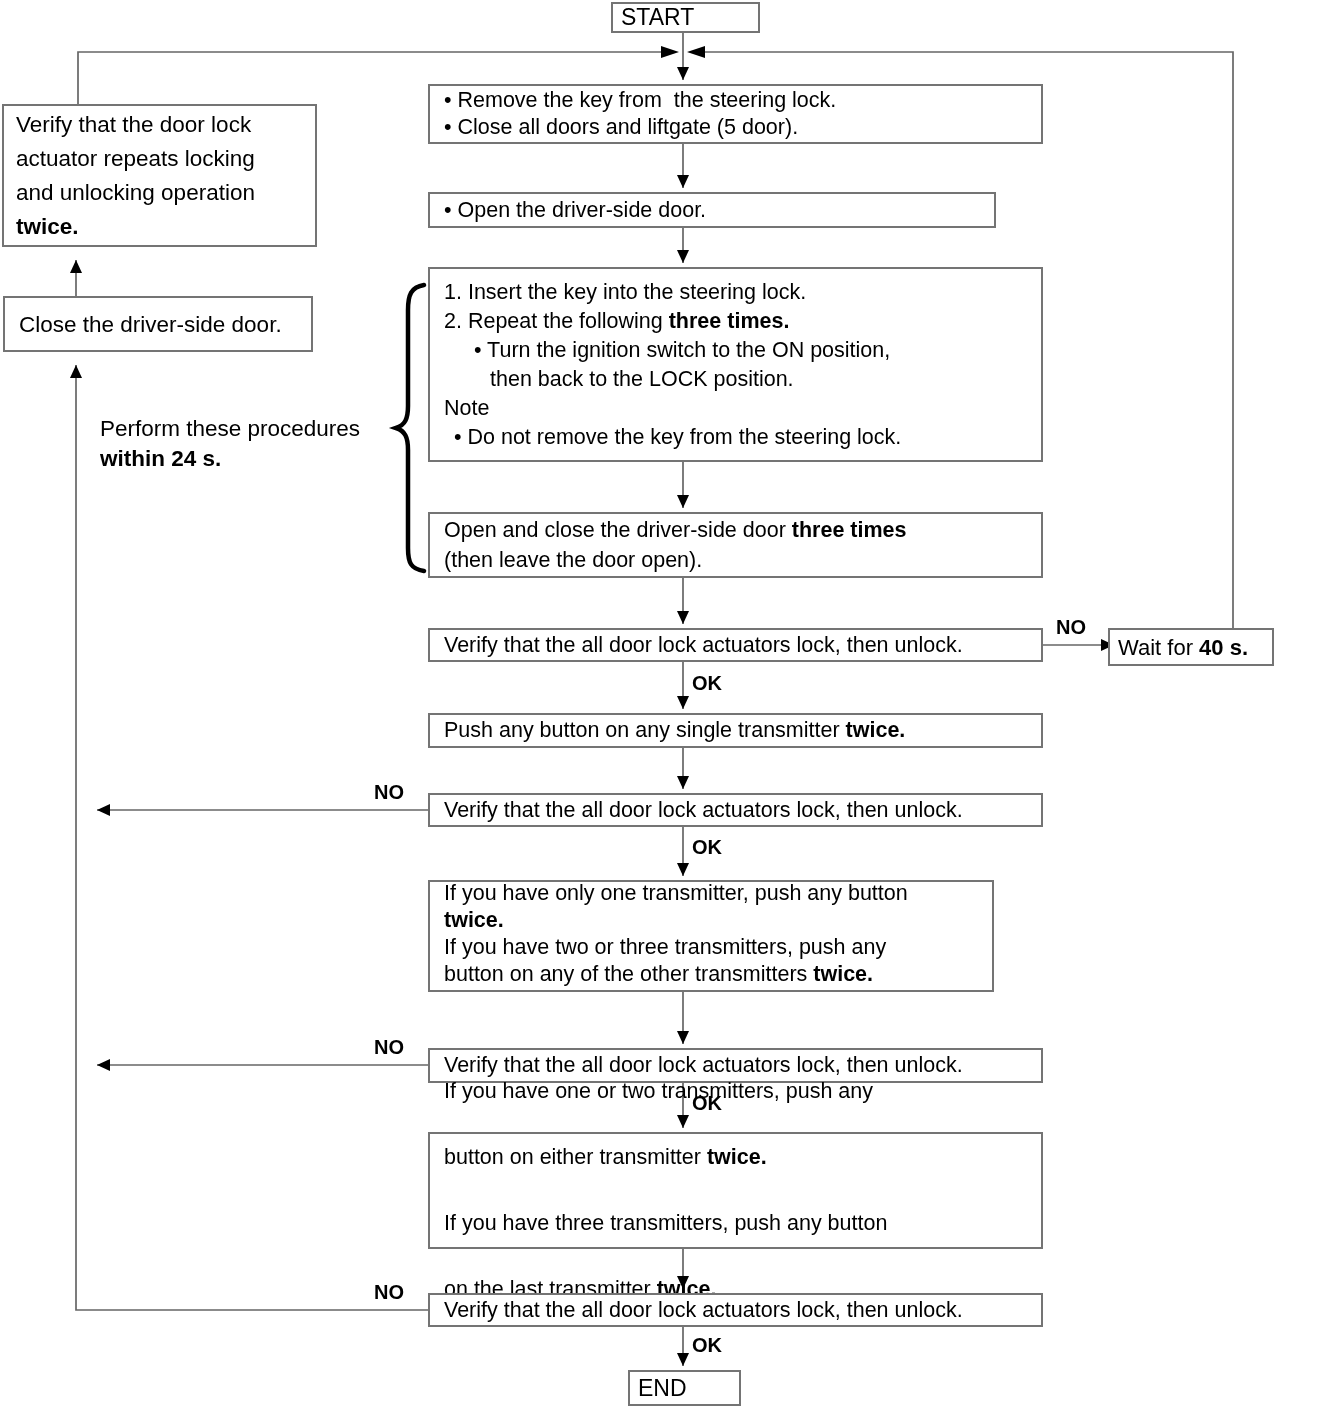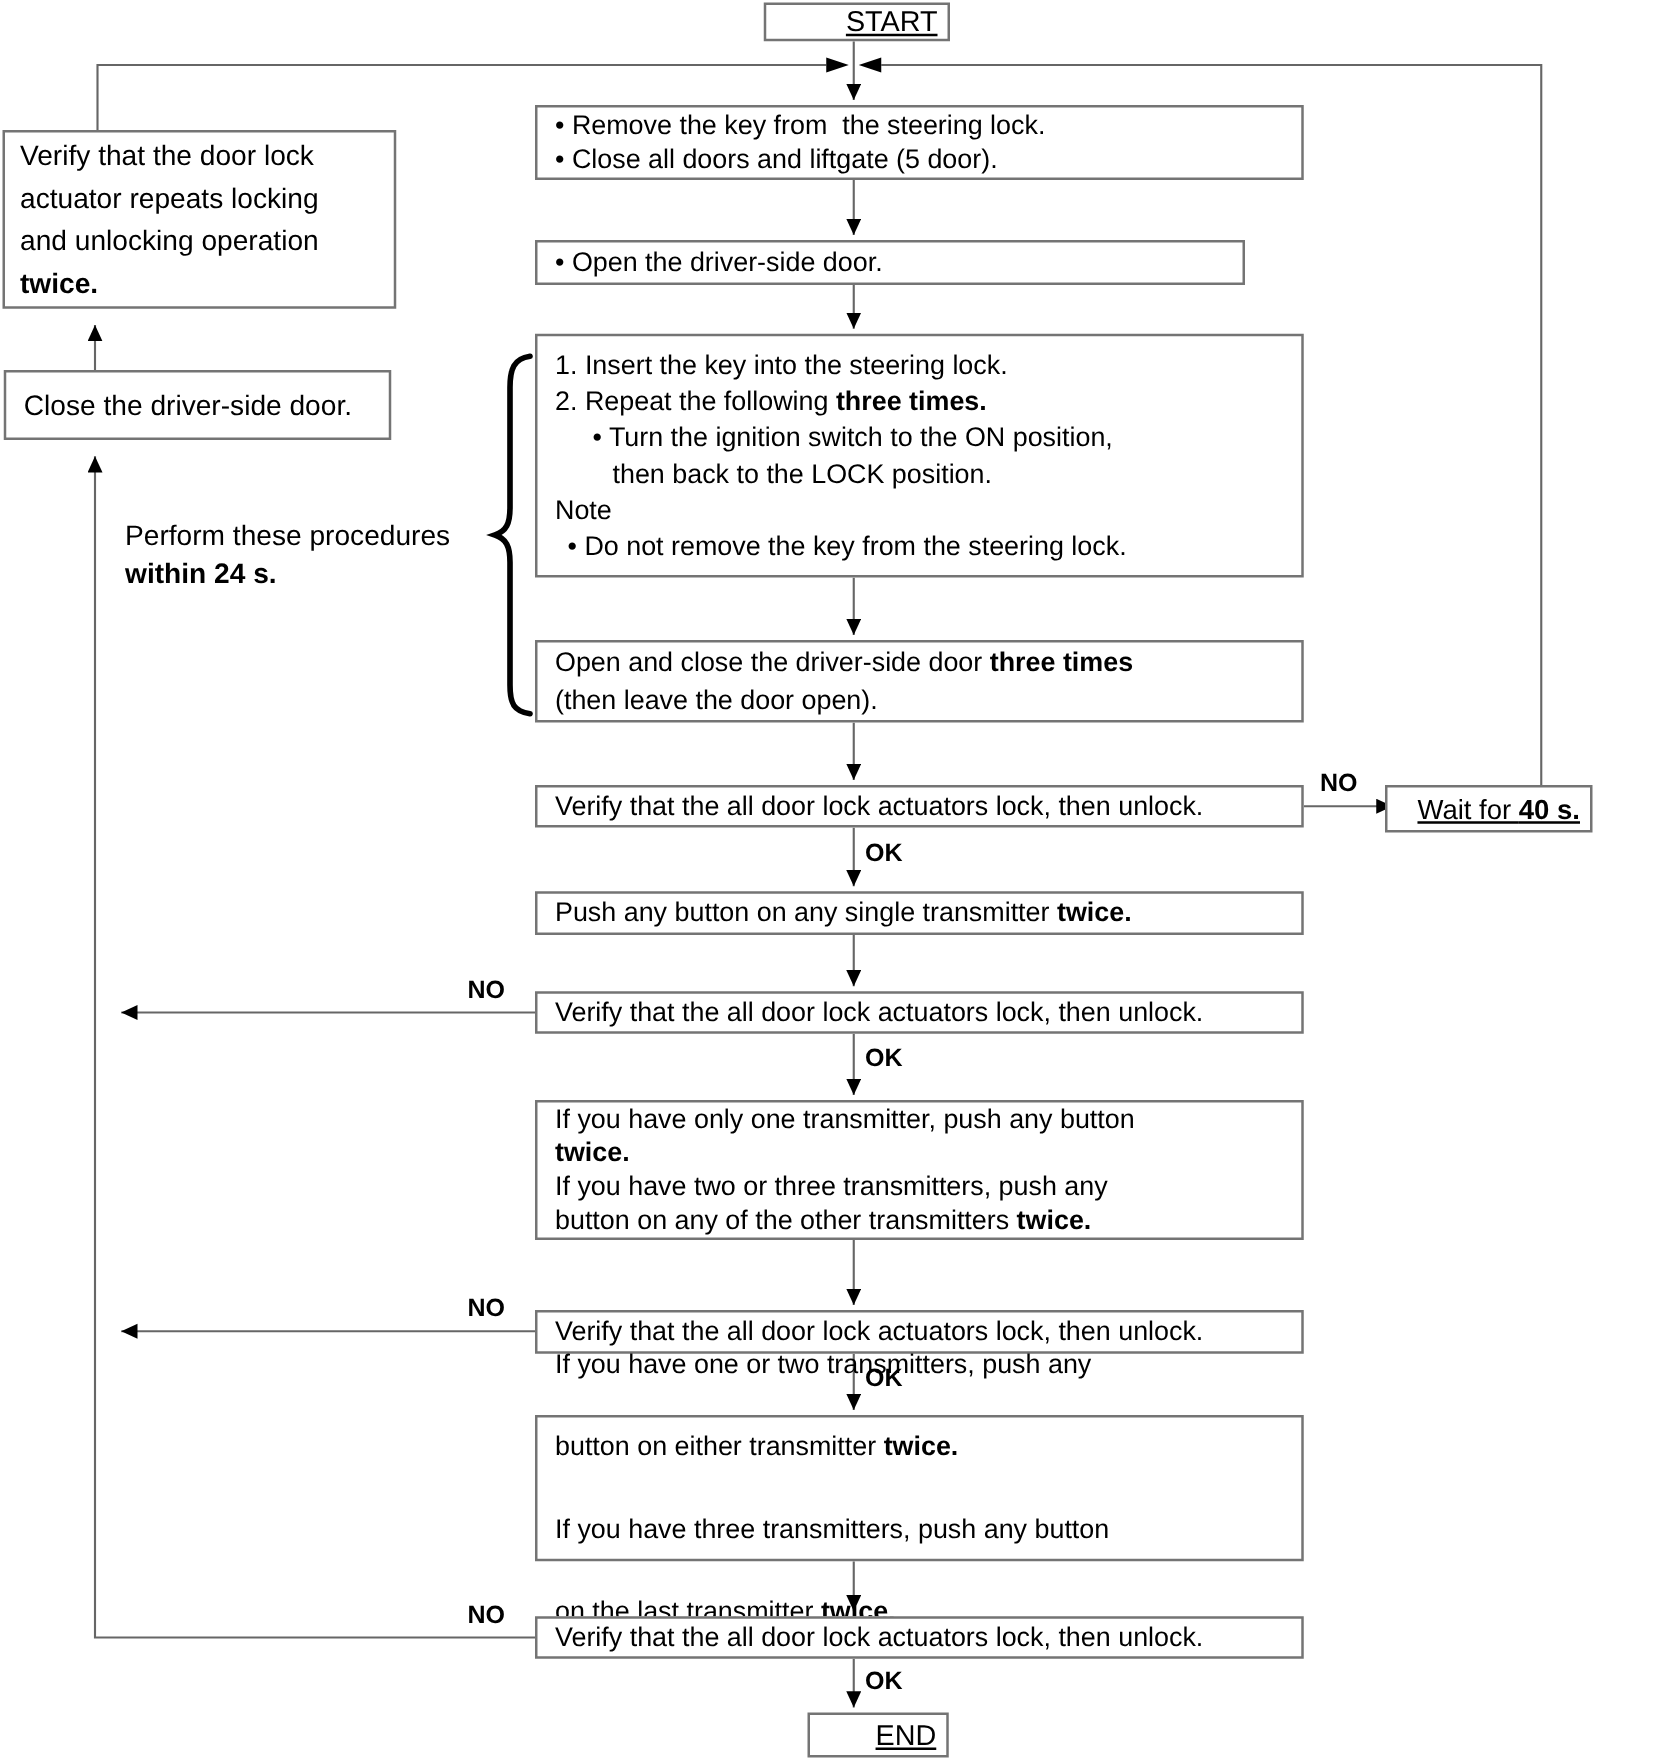--- a/index.html
+++ b/index.html
@@ -6,21 +6,21 @@
   body{
     position:relative;width:1327px;height:1408px;overflow:hidden;
     font-family:"Liberation Sans", sans-serif;color:#000;
   }
   svg.connectors{position:absolute;left:0;top:0;}
   .box{
     position:absolute;box-sizing:border-box;background:#fff;
     border:2px solid #747474;display:flex;flex-direction:column;justify-content:center;
     font-size:21.5px;line-height:27px;padding:2px 8px 2px 14px;
   }
-  .center{align-items:flex-end;text-align:center;padding-left:8px;text-decoration:underline;}
+  .center{align-items:flex-start;text-align:center;padding-left:8px;}
   .line{white-space:pre-wrap;}
   .b{font-weight:700;}
   .lh29 .line{line-height:29px;}
   .lh30 .line{line-height:30px;}
   .lh34 .line{line-height:34px;}
   .f225{font-size:22.5px;}
   .f23{font-size:23px;}
   .ind1{padding-left:30px;}
   .ind2{padding-left:46px;}
   .ind3{padding-left:10px;}
@@ -73,21 +73,21 @@
   <polygon points="661,46 679,52 661,58" fill="#000"></polygon>
   <polygon points="705,46 687,52 705,58" fill="#000"></polygon>
 
   <path d="M424,285 C411,287 408,295 408,310 L408,406 C408,419 405,425 396,428
            C405,431 408,437 408,450 L408,548 C408,563 411,569 424,571" stroke="#000" stroke-width="4.5" fill="none" stroke-linecap="round"></path>
 </svg>
 
 <div class="box center f23" style="left:611px;top:2px;width:149px;height:31px;">
   <span>START</span>
 </div>
-<div class="box center f23" style="left:628px;top:1370px;width:113px;height:36px;margin-left:18px;">
+<div class="box center f23" style="left:628px;top:1370px;width:113px;height:36px;">
   <span>END</span>
 </div>
 
 <div class="box" style="left:428px;top:84px;width:615px;height:60px;">
     <div class="line"><span>• Remove the key from  the steering lock.</span></div>
     <div class="line"><span>• Close all doors and liftgate (5 door).</span></div>
   </div>
 
 <div class="box" style="left:428px;top:192px;width:568px;height:36px;">
     <div class="line"><span>• Open the driver-side door.</span></div>
@@ -116,21 +116,21 @@
   </div>
 
 <div class="box" style="left:428px;top:713px;width:615px;height:35px;">
     <div class="line"><span>Push any button on any single transmitter </span><span class="b">twice.</span></div>
   </div>
 
 <div class="box" style="left:428px;top:793px;width:615px;height:34px;">
     <div class="line"><span>Verify that the all door lock actuators lock, then unlock.</span></div>
   </div>
 
-<div class="box" style="left:428px;top:880px;width:615px;height:112px;">
+<div class="box" style="left:428px;top:880px;width:566px;height:112px;justify-content:flex-end;">
     <div class="line"><span>If you have only one transmitter, push any button</span></div>
     <div class="line"><span class="b">twice.</span></div>
     <div class="line"><span>If you have two or three transmitters, push any</span></div>
     <div class="line"><span>button on any of the other transmitters </span><span class="b">twice.</span></div>
   </div>
 
 <div class="box" style="left:428px;top:1048px;width:615px;height:35px;">
     <div class="line"><span>Verify that the all door lock actuators lock, then unlock.</span></div>
   </div>
 

